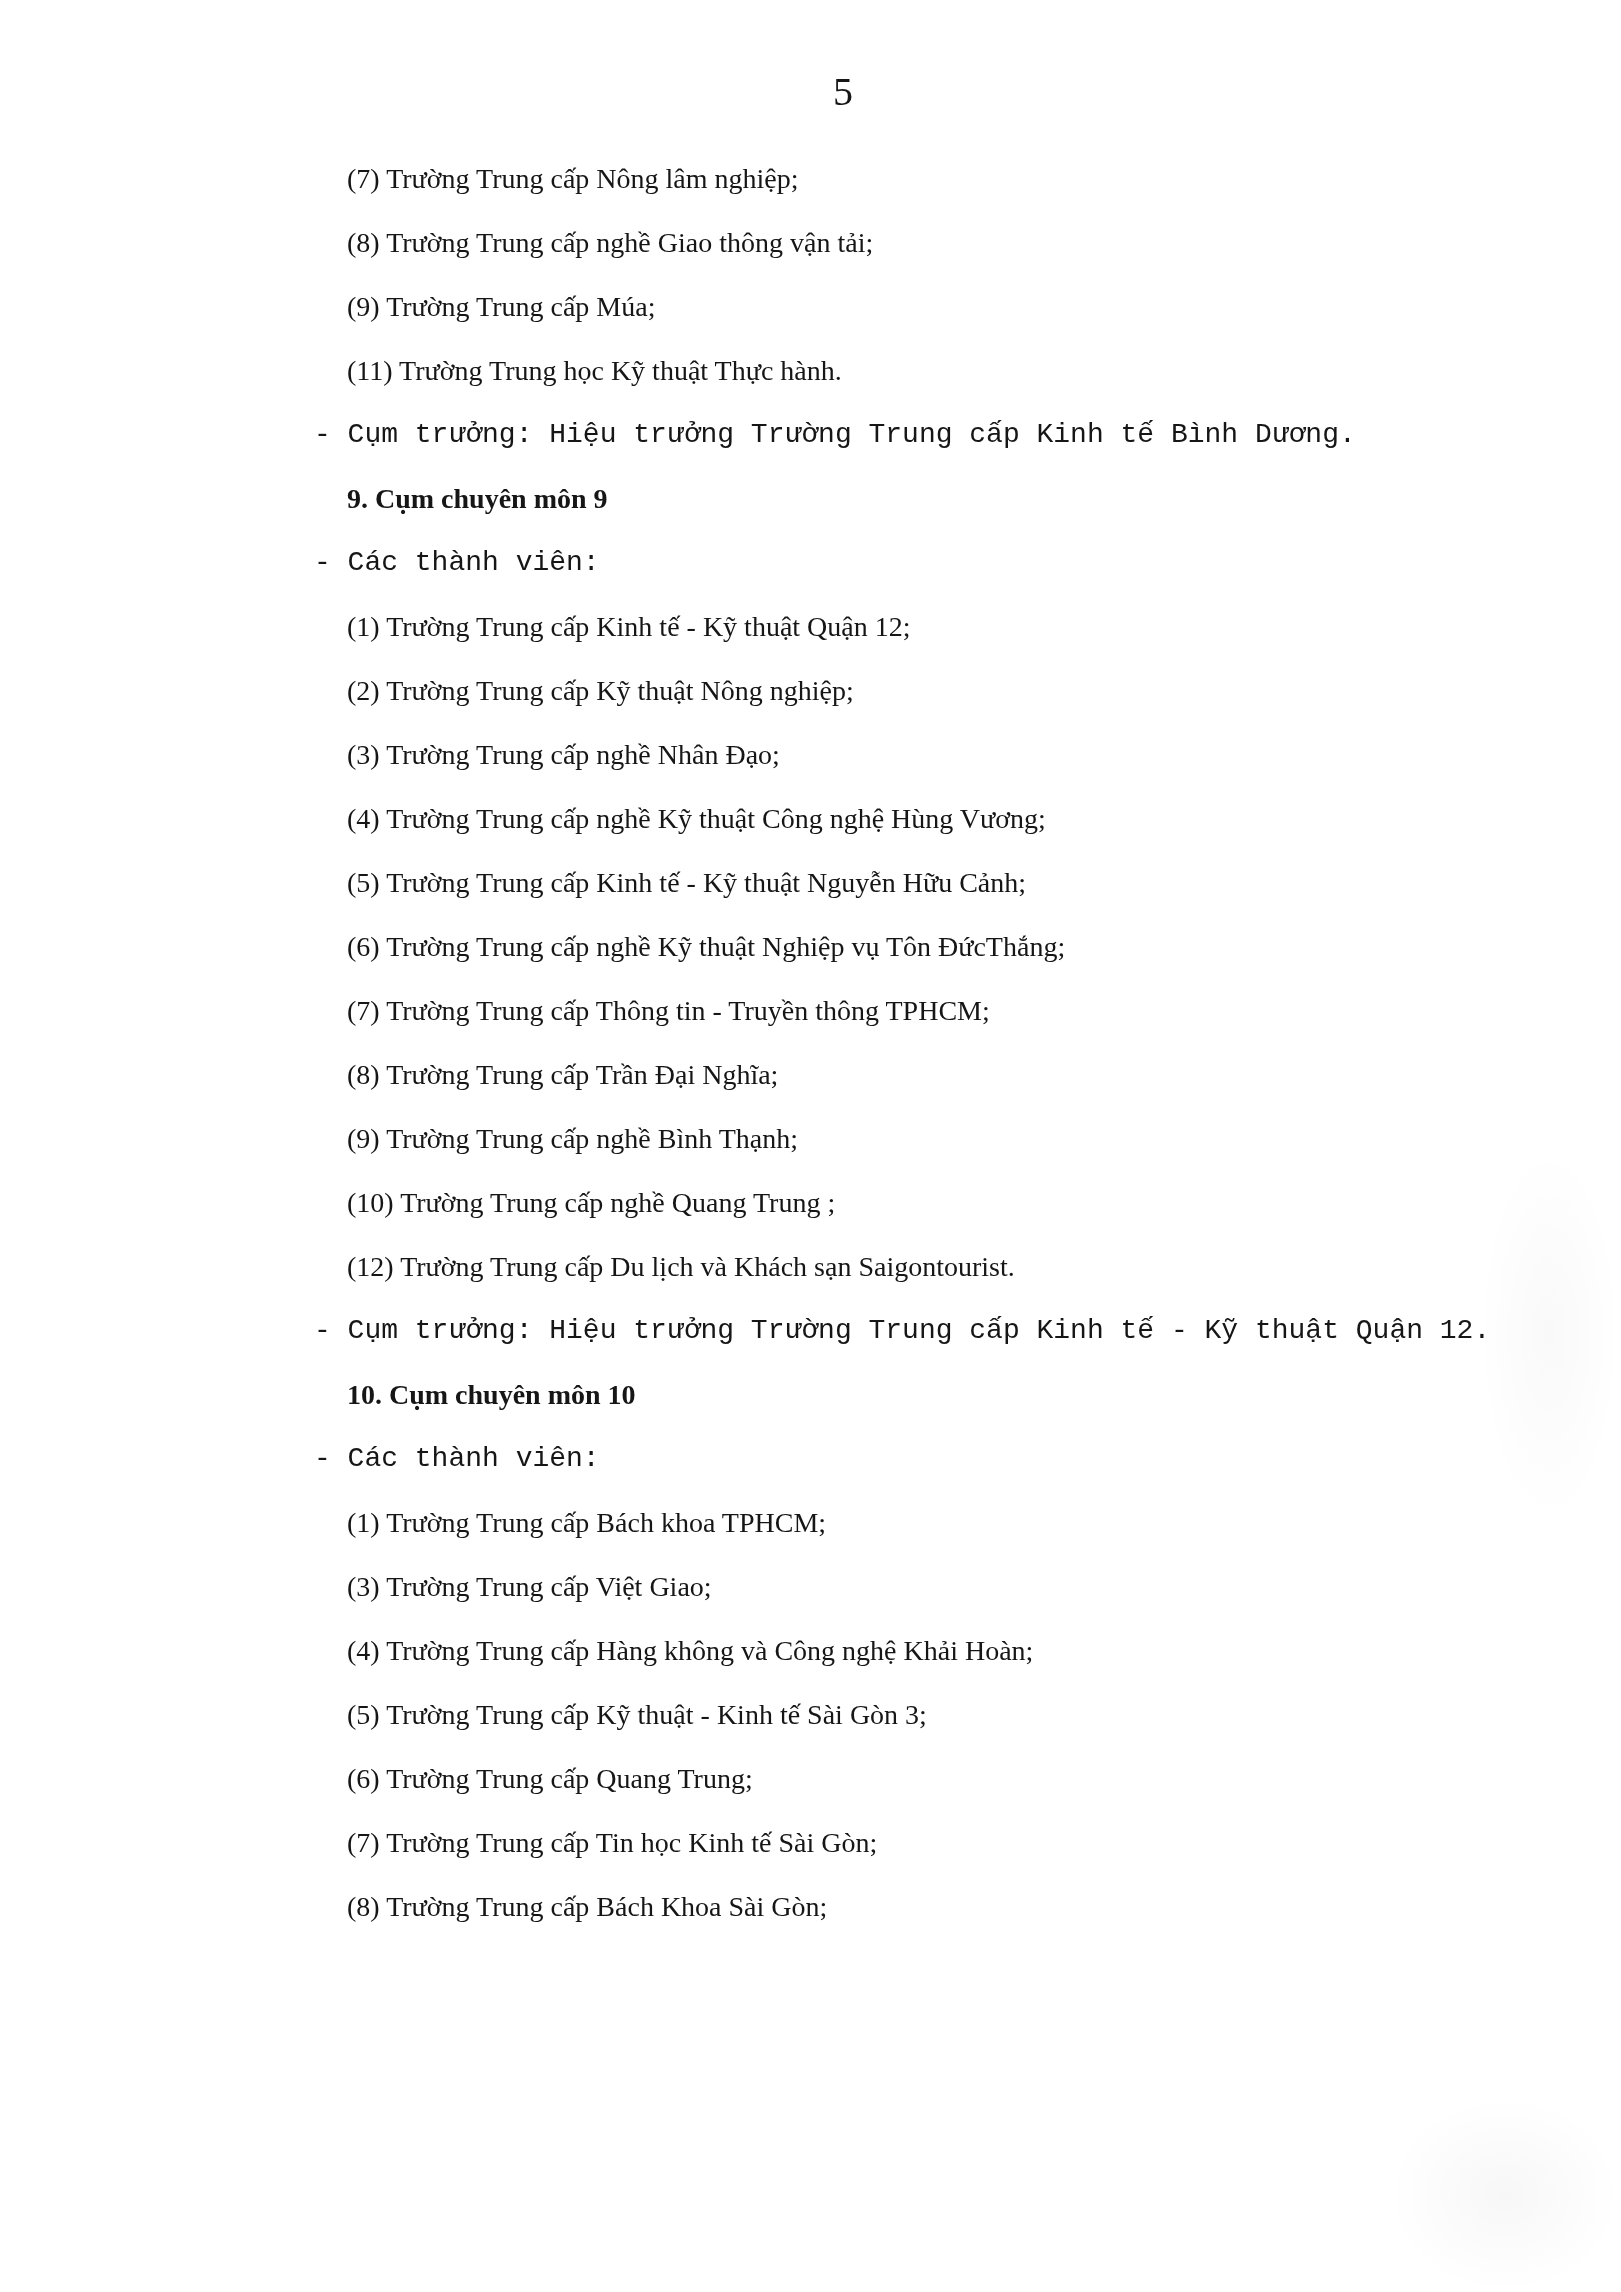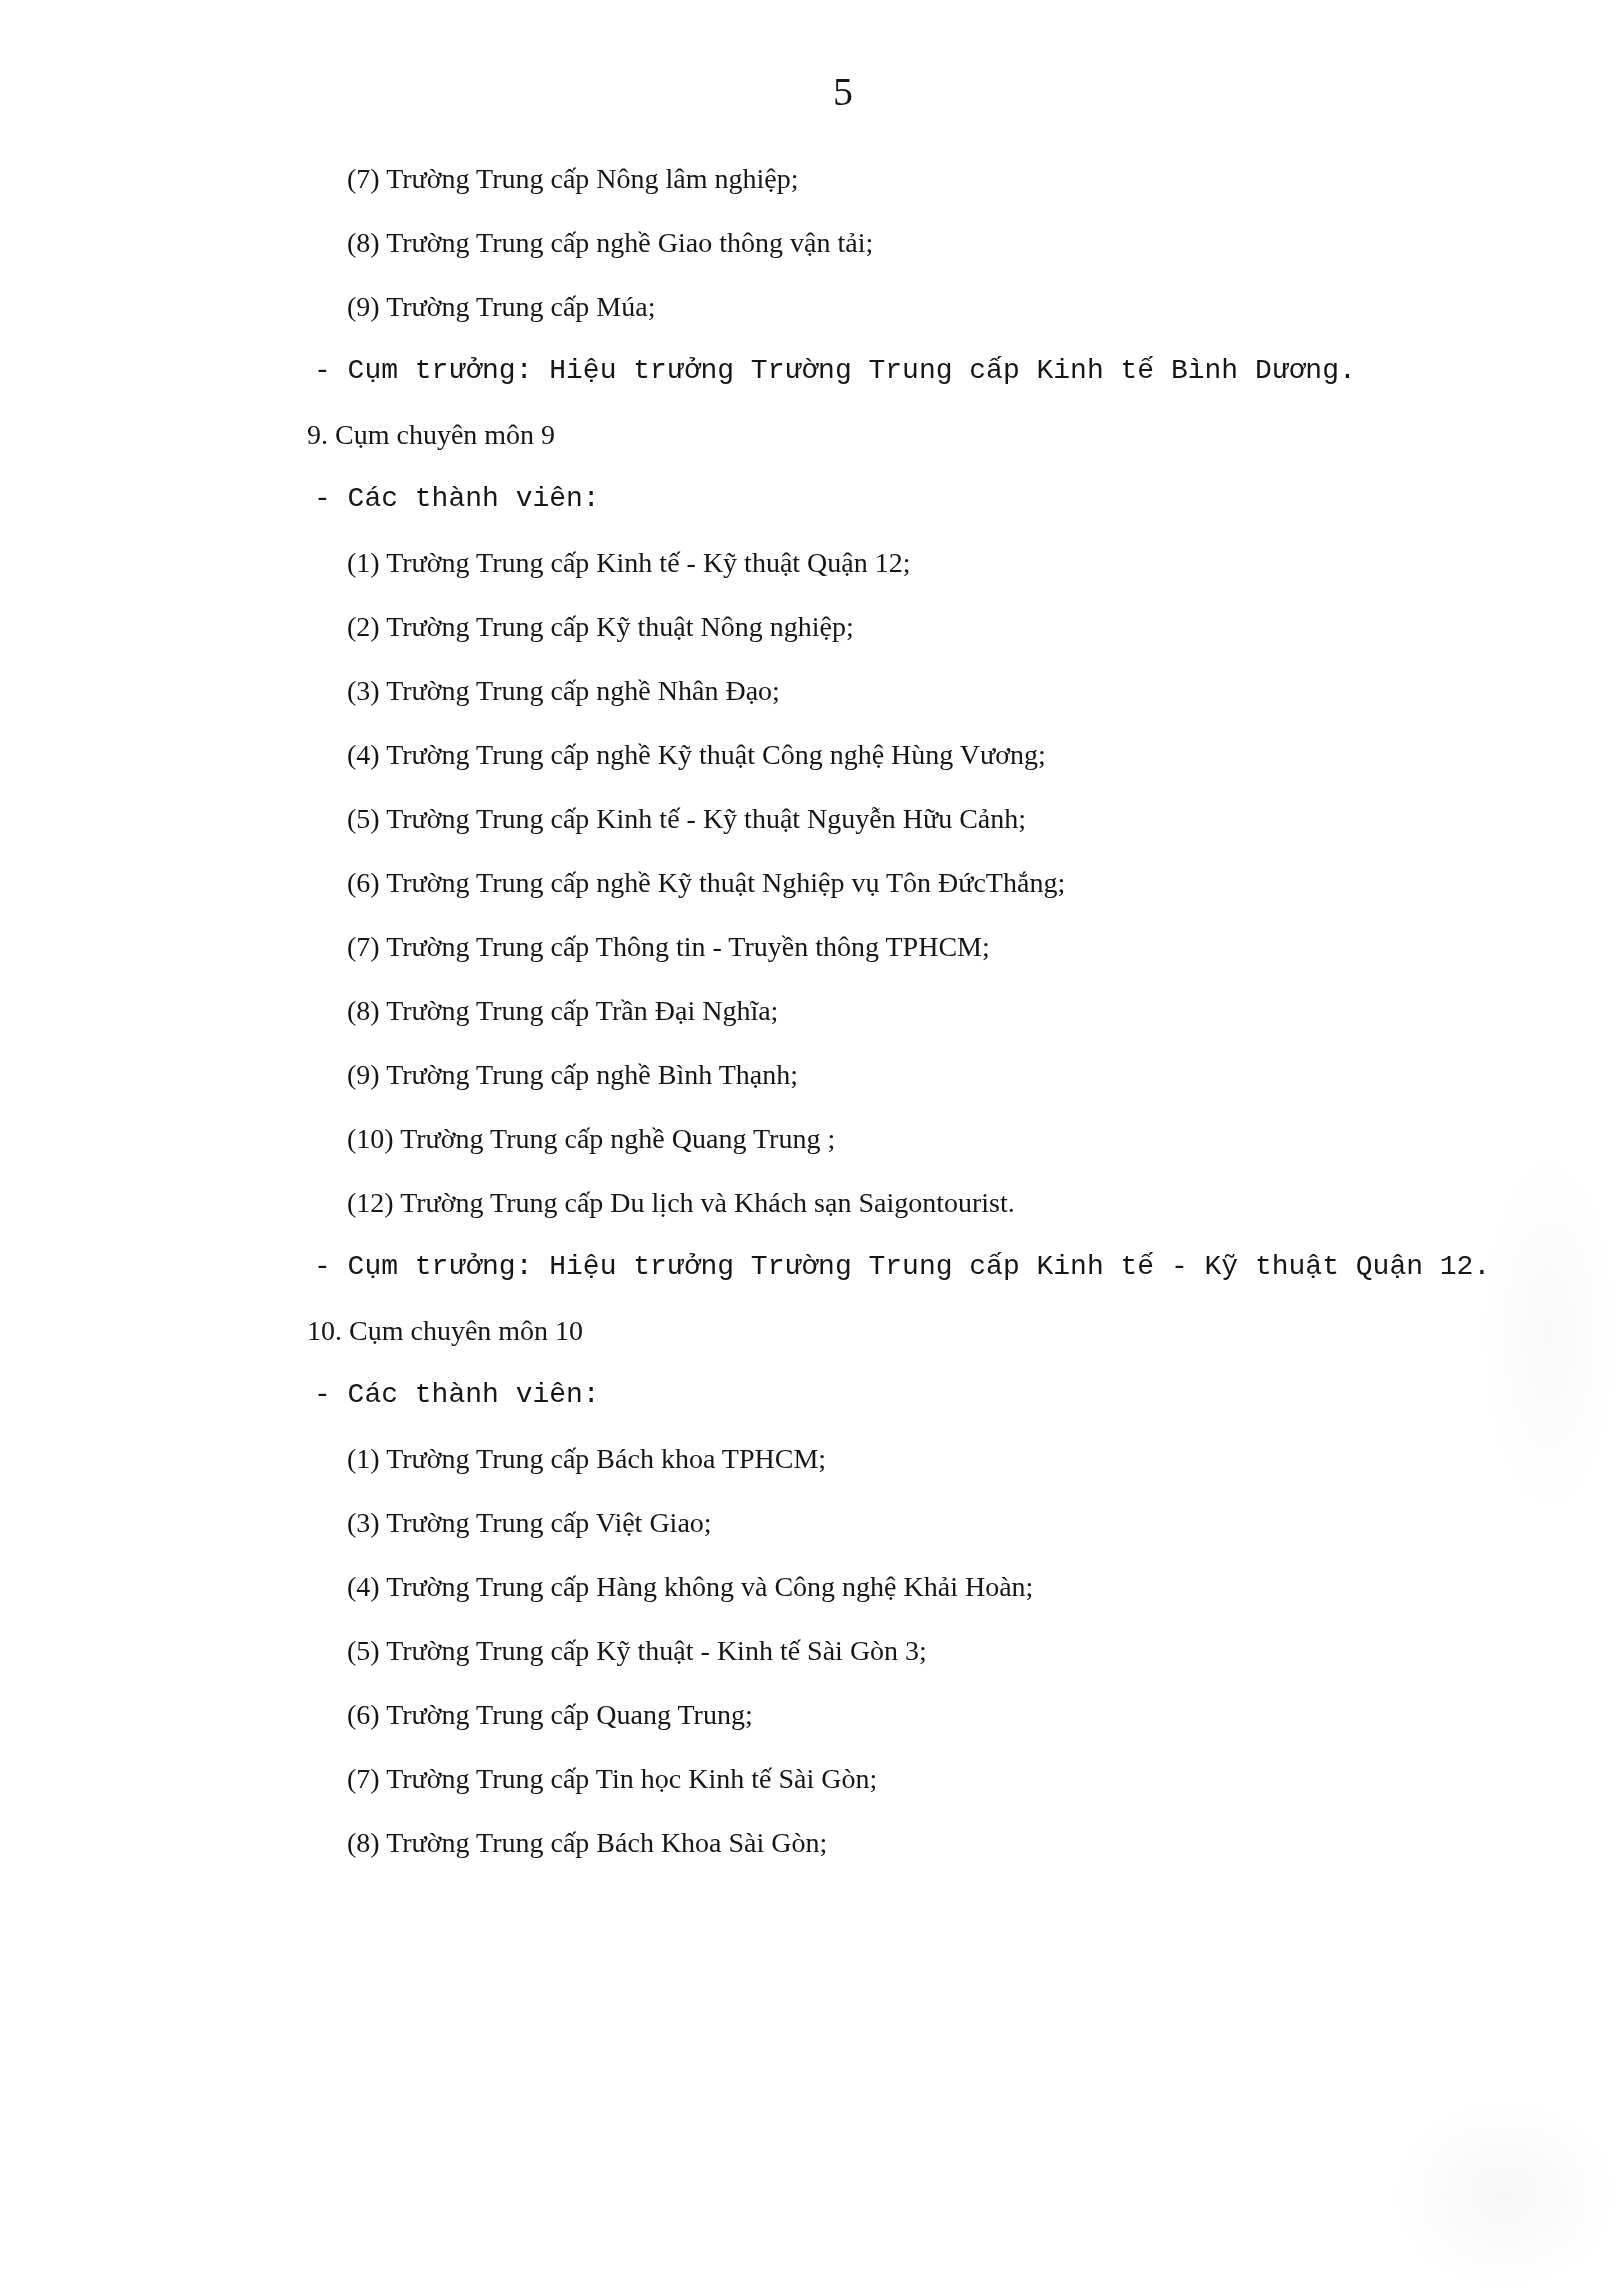--- a/index.html
+++ b/index.html
@@ -29,21 +29,21 @@
     width: 1621px;
   }
   .line {
     font-size: 28px;
     line-height: 64px;
     height: 64px;
     white-space: pre;
   }
   .line.item    { padding-left: 347px; }
   .line.dash    { padding-left: 314px; font-family: Liberation Mono, monospace; }
-  .line.heading { padding-left: 307px; font-weight: normal; }
+  .line.heading { padding-left: 307px; font-weight: bold; margin-left: 40px; }
   .scan-artifact {
     position: absolute;
     pointer-events: none;
   }
   .scan-artifact.a1 {
     right: 0; top: 1146px; width: 143px; height: 376px;
     background: radial-gradient(closest-side, rgba(0,0,0,0.025), rgba(0,0,0,0));
   }
   .scan-artifact.a2 {
     right: 0; bottom: 0; width: 233px; height: 197px;
@@ -52,20 +52,21 @@
 </style>
 </head>
 <body>
 
 <div class="page-number">5</div>
 
 <div class="doc-body">
     <div class="line item">(7) Trường Trung cấp Nông lâm nghiệp;</div>
     <div class="line item">(8) Trường Trung cấp nghề Giao thông vận tải;</div>
     <div class="line item">(9) Trường Trung cấp Múa;</div>
+    <div class="line item">(11) Trường Trung học Kỹ thuật Thực hành.</div>
     <div class="line dash">- Cụm trưởng: Hiệu trưởng Trường Trung cấp Kinh tế Bình Dương.</div>
     <div class="line heading">9. Cụm chuyên môn 9</div>
     <div class="line dash">- Các thành viên:</div>
     <div class="line item">(1) Trường Trung cấp Kinh tế - Kỹ thuật Quận 12;</div>
     <div class="line item">(2) Trường Trung cấp Kỹ thuật Nông nghiệp;</div>
     <div class="line item">(3) Trường Trung cấp nghề Nhân Đạo;</div>
     <div class="line item">(4) Trường Trung cấp nghề Kỹ thuật Công nghệ Hùng Vương;</div>
     <div class="line item">(5) Trường Trung cấp Kinh tế - Kỹ thuật Nguyễn Hữu Cảnh;</div>
     <div class="line item">(6) Trường Trung cấp nghề Kỹ thuật Nghiệp vụ Tôn ĐứcThắng;</div>
     <div class="line item">(7) Trường Trung cấp Thông tin - Truyền thông TPHCM;</div>

